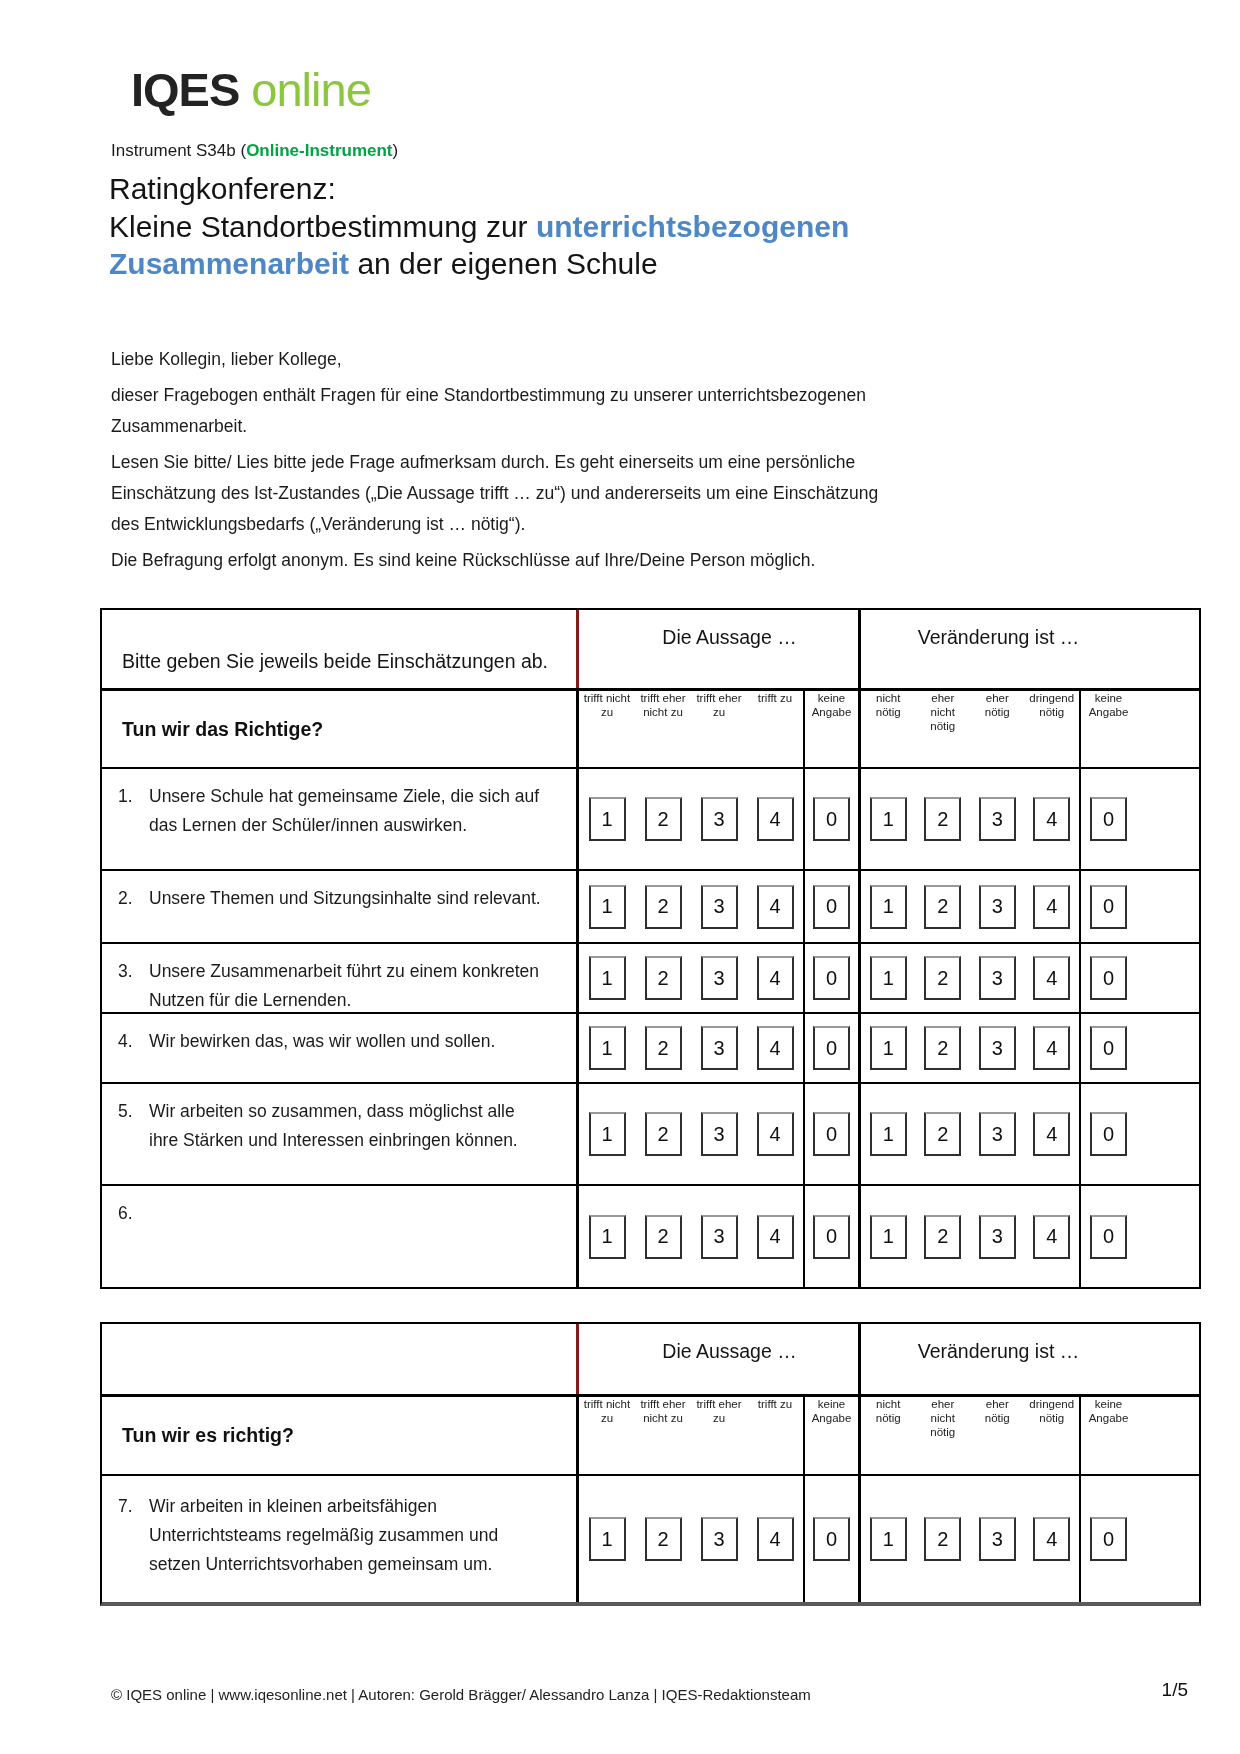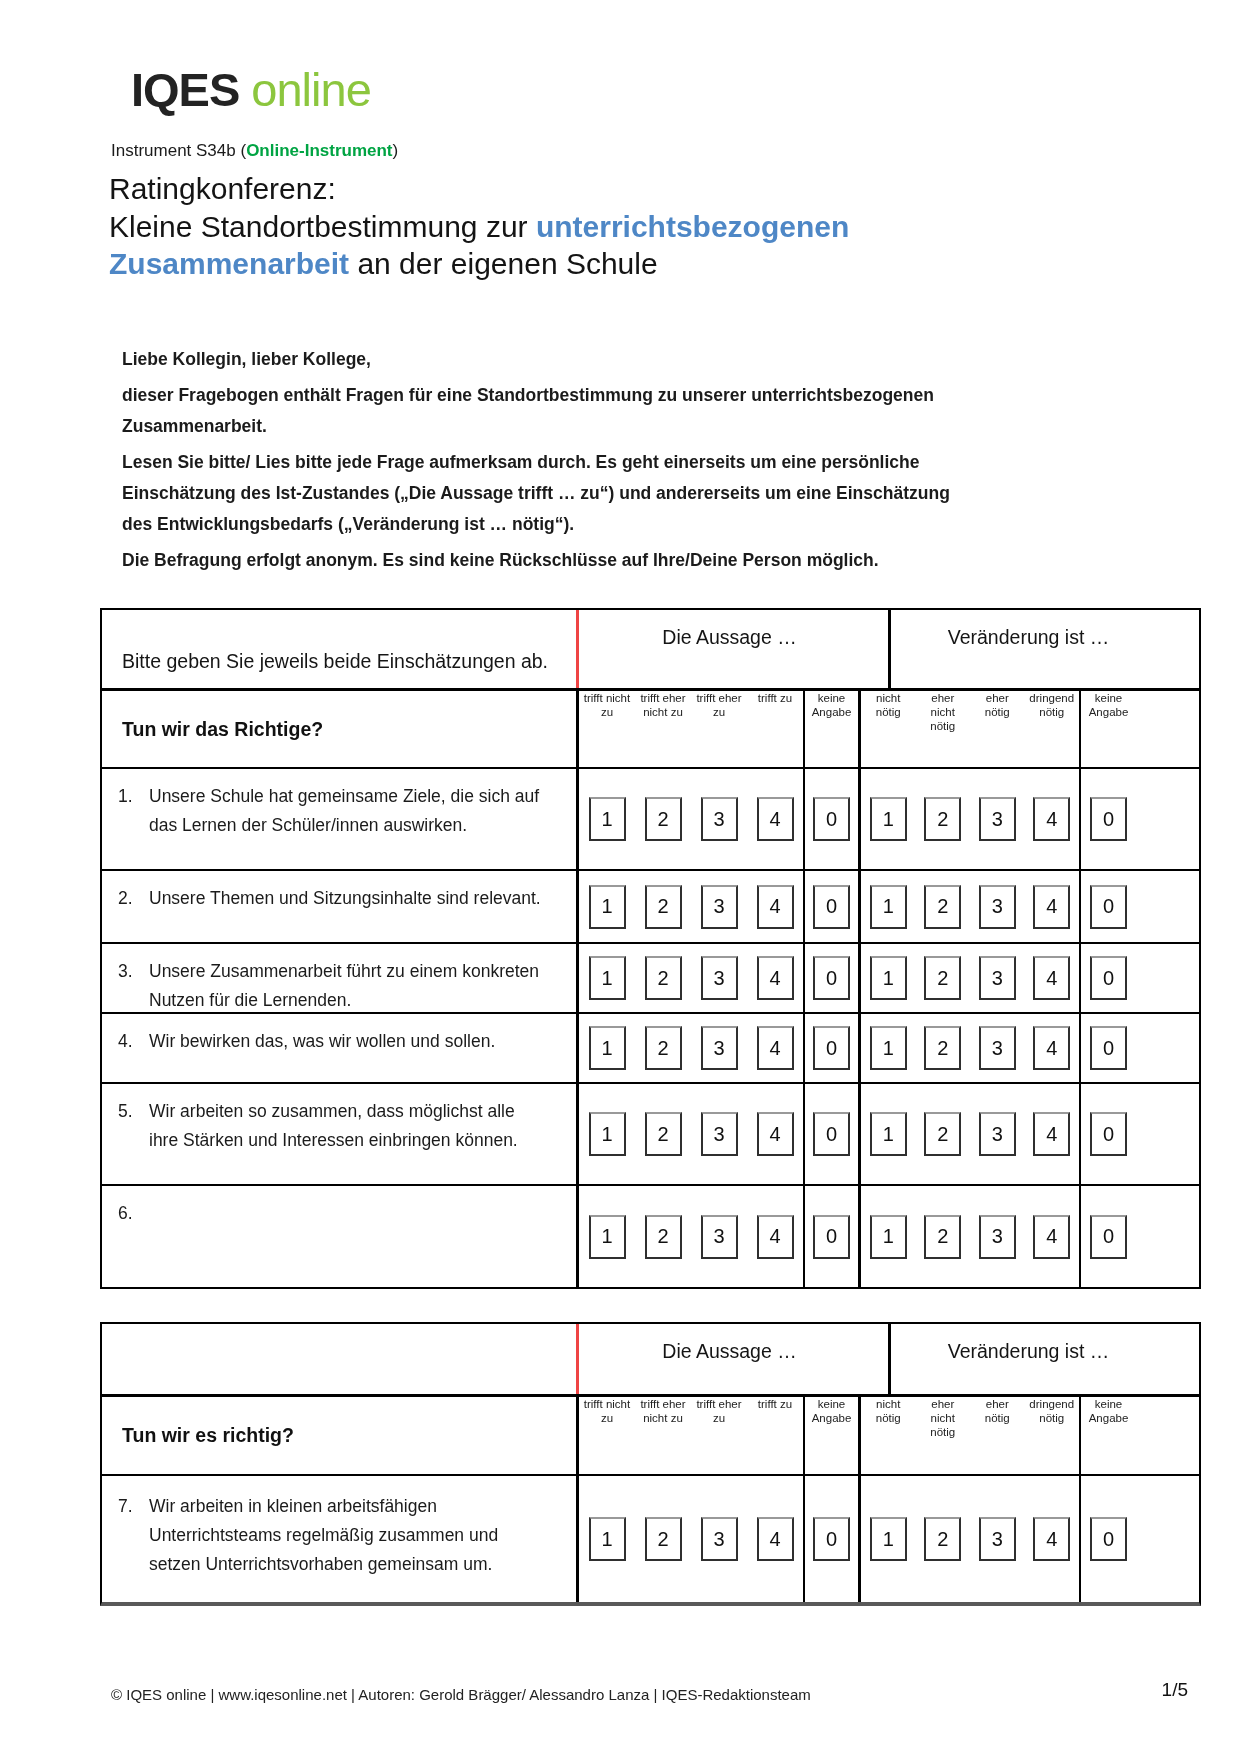--- a/index.html
+++ b/index.html
@@ -17,33 +17,33 @@
   
   .instrument{left:111px;top:141px;font-size:17px;color:#1b1b1b;}
   .instrument .green{color:var(--instrument_green);font-weight:bold;}
 
   
   .title{left:109px;top:170px;font-size:30px;line-height:37.5px;color:#141414;}
   .title .hl{color:var(--title_blue);font-weight:bold;}
 
   
   .intro{left:111px;top:344px;font-size:17.5px;line-height:31px;color:#1b1b1b;}
-  .intro .para{white-space:pre-line;margin:0 0 5px 11px;font-weight:bold;}
+  .intro .para{white-space:pre-line;margin:0 0 5px 0;}
 
   
   .qtable{left:100px;width:1101px;border:2px solid #000;box-sizing:border-box;background:#fff;}
   .trow{display:flex;box-sizing:border-box;}
   .cell{box-sizing:border-box;height:100%;}
   .w-q{width:474px;}
   .w-sr{width:227px;border-left:3px solid #000;}
   .w-sna{width:55px;border-left:2px solid #000;}
   .w-cr{width:221px;border-left:3px solid #000;}
   .w-cna{width:57px;border-left:2px solid #000;}
-  .w-sgroup{width:282px;border-left:3px solid #ef4444;padding-left:22px;}
-  .w-cgroup{width:278px;border-left:3px solid #000;margin-left:30px;}
+  .w-sgroup{width:282px;border-left:3px solid #7f1d1d;padding-left:22px;}
+  .w-cgroup{width:278px;border-left:3px solid #000;}
 
   .thead-a{height:78px;}
   .thead-b{height:79px;border-top:3px solid #000;}
   .qrow{border-top:2px solid #000;}
   .t2 .thead-a{height:70px;}
   .t2 .thead-b{height:80px;}
   .t2{border-bottom:4px solid #595959;}
 
   .instr-cell{display:flex;align-items:flex-end;padding:0 0 15px 20px;font-size:19.5px;color:#151515;}
   .ghead{display:flex;justify-content:center;align-items:flex-start;padding-top:16px;font-size:19.5px;color:#151515;}

